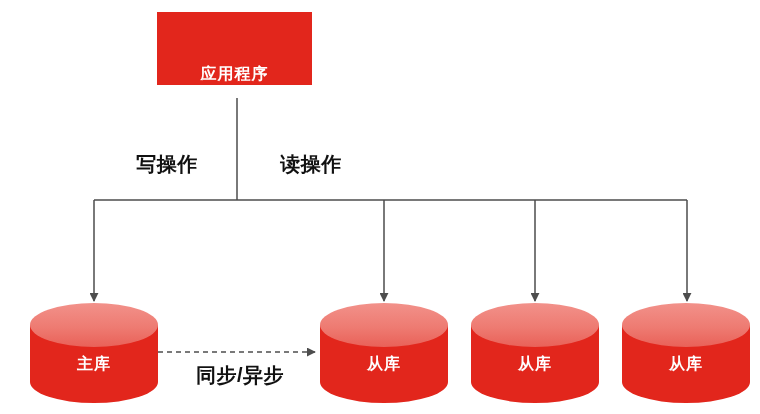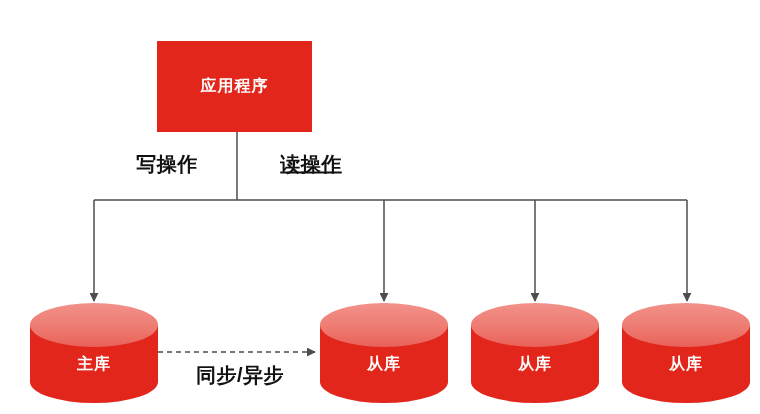--- a/index.html
+++ b/index.html
@@ -13,42 +13,42 @@
     width: 760px; height: 414px;
     background: var(--background, #ffffff);
   }
   .connector-svg {
     position: absolute; left: 0; top: 0;
     width: 760px; height: 414px;
     pointer-events: none;
   }
   .app-node {
     position: absolute;
-    left: 157px; top: 41px;
-    width: 155px; height: 91px;
+    left: 157px; top: 12px;
+    width: 155px; height: 73px;
     background: var(--red, #e2261c);
-    display: flex; align-items: center; justify-content: center;
+    display: flex; align-items: flex-end; justify-content: center;
   }
   .app-node .node-label {
     color: #ffffff;
     font-size: 16px;
     font-weight: 600;
     letter-spacing: 1px;
   }
   .edge-label {
     position: absolute;
     transform: translate(-50%, -50%);
     font-size: 20px;
     font-weight: 600;
     color: var(--text, #111111);
     white-space: nowrap;
     letter-spacing: 0.5px;
   }
   .edge-label.write { left: 167px; top: 164px; }
-  .edge-label.read  { left: 311px; top: 164px; text-decoration: underline; }
+  .edge-label.read  { left: 311px; top: 164px; }
   .edge-label.sync  { left: 240px; top: 327px; margin-top: 48px; }
   .cylinder {
     position: absolute;
     top: 303px;
     width: 128px; height: 100px;
   }
   .cylinder .cyl-top {
     position: absolute;
     left: 0; top: 0;
     width: 128px; height: 44px;

